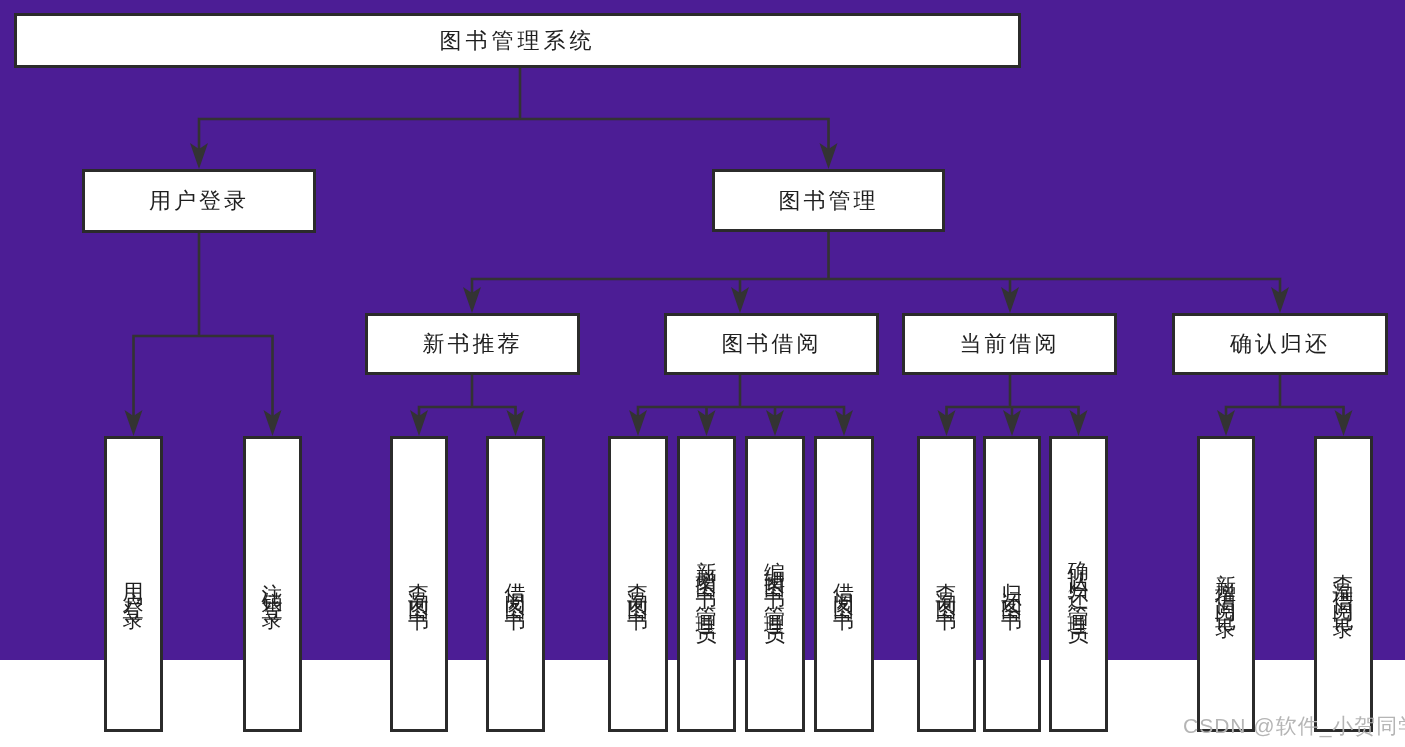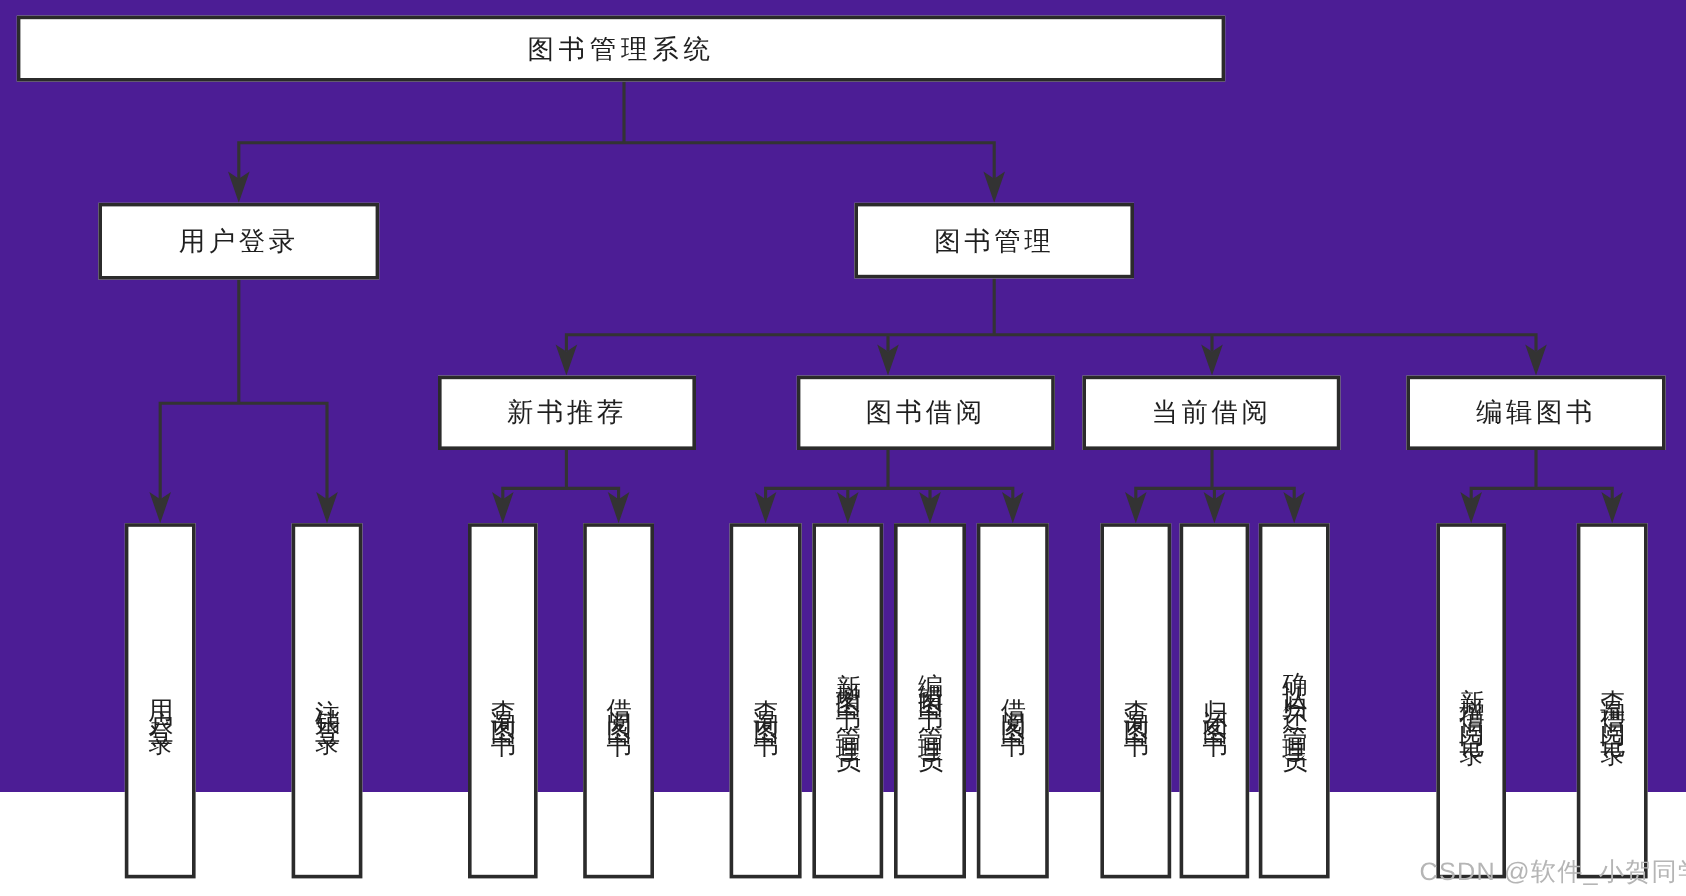--- a/index.html
+++ b/index.html
@@ -79,21 +79,21 @@
   <div class="node h" style="left:712px;top:169px;width:233px;height:63px;">
     <span class="lbl">图书管理</span>
   </div>
   <div class="node h" style="left:664px;top:313px;width:215px;height:62px;">
     <span class="lbl">图书借阅</span>
   </div>
   <div class="node h" style="left:902px;top:313px;width:215px;height:62px;align-items:center;">
     <span class="lbl">当前借阅</span>
   </div>
   <div class="node h" style="left:1172px;top:313px;width:216px;height:62px;">
-    <span class="lbl">编辑图书</span>
+    <span class="lbl">确认归还</span>
   </div>
 
   <div class="node leaf" style="left:104px;top:436px;width:59px;height:296px;">
     <span class="lbl">用户登录</span>
   </div>
   <div class="node leaf" style="left:243px;top:436px;width:59px;height:296px;">
     <span class="lbl">注销登录</span>
   </div>
 
   <div class="node leaf" style="left:390px;top:436px;width:58px;height:296px;">

